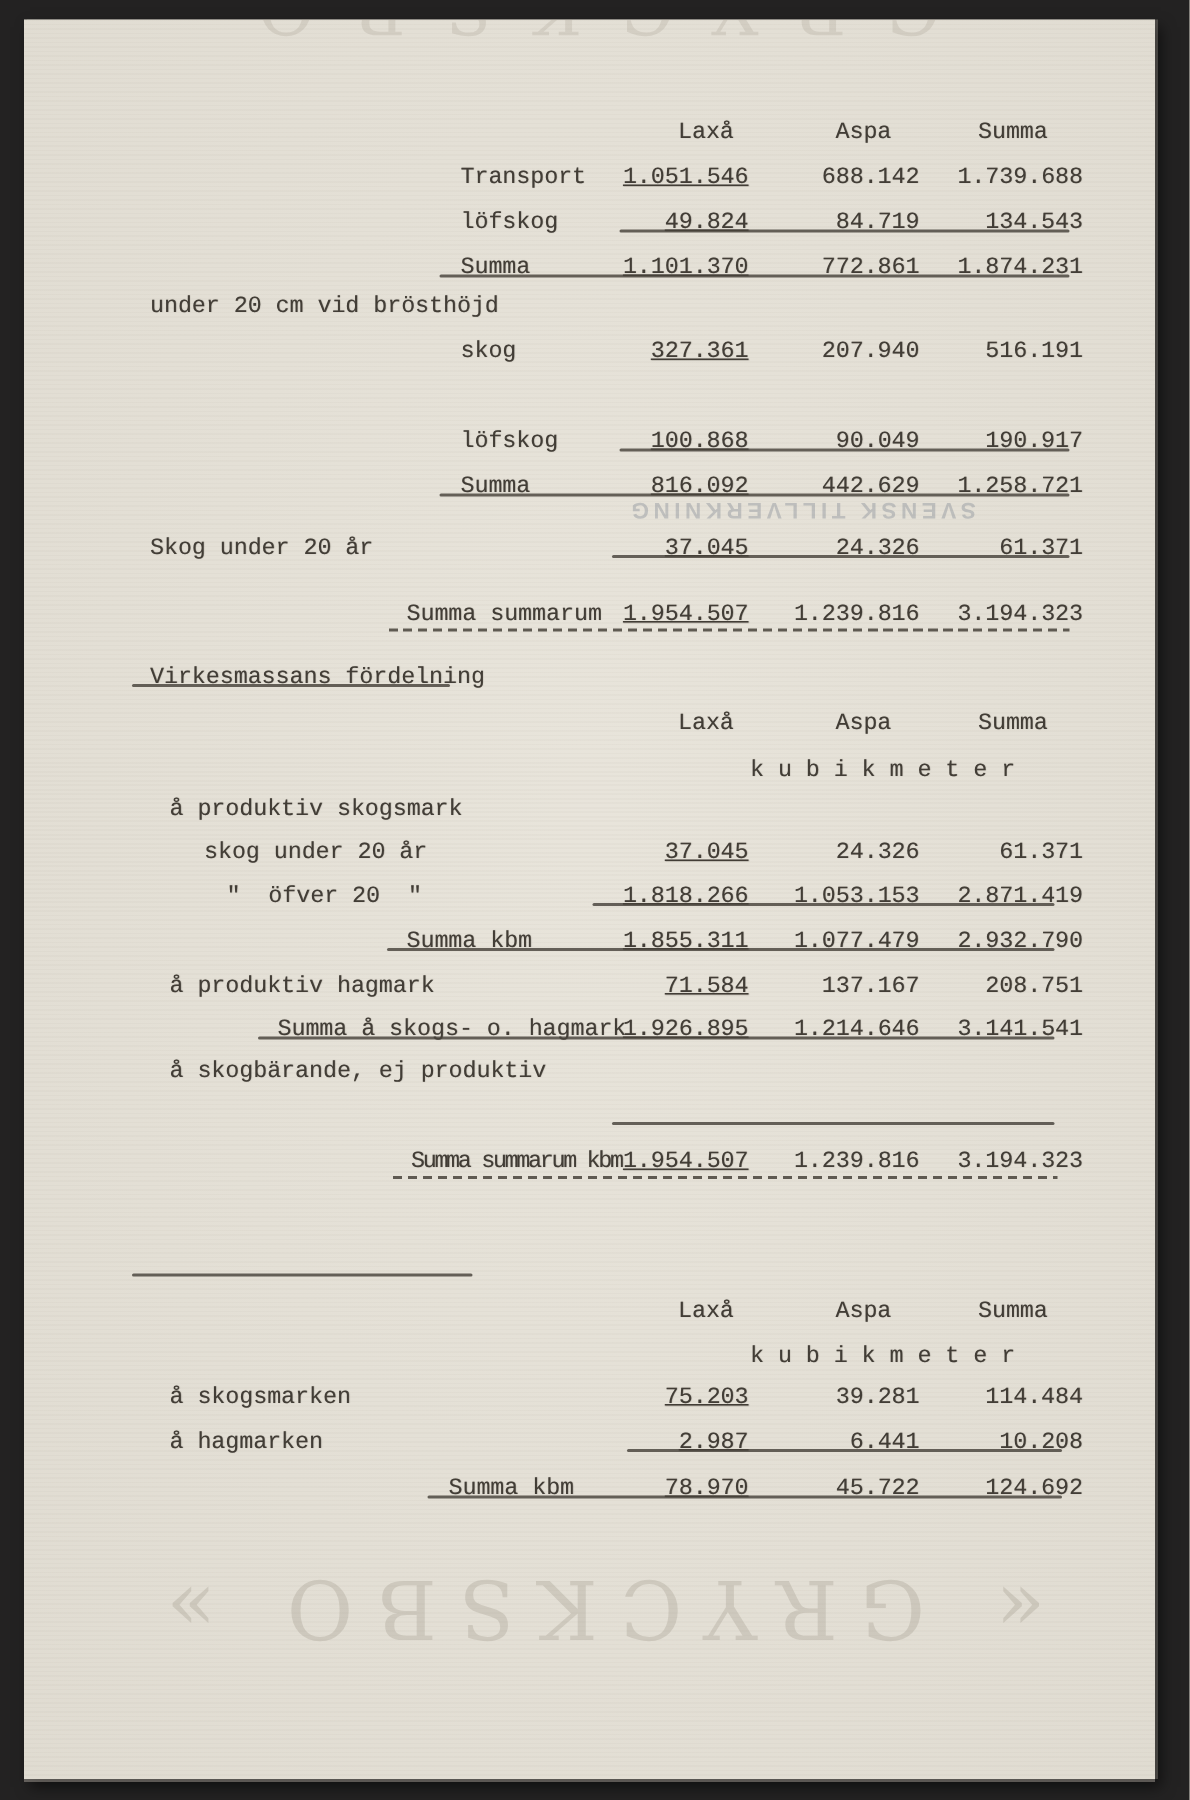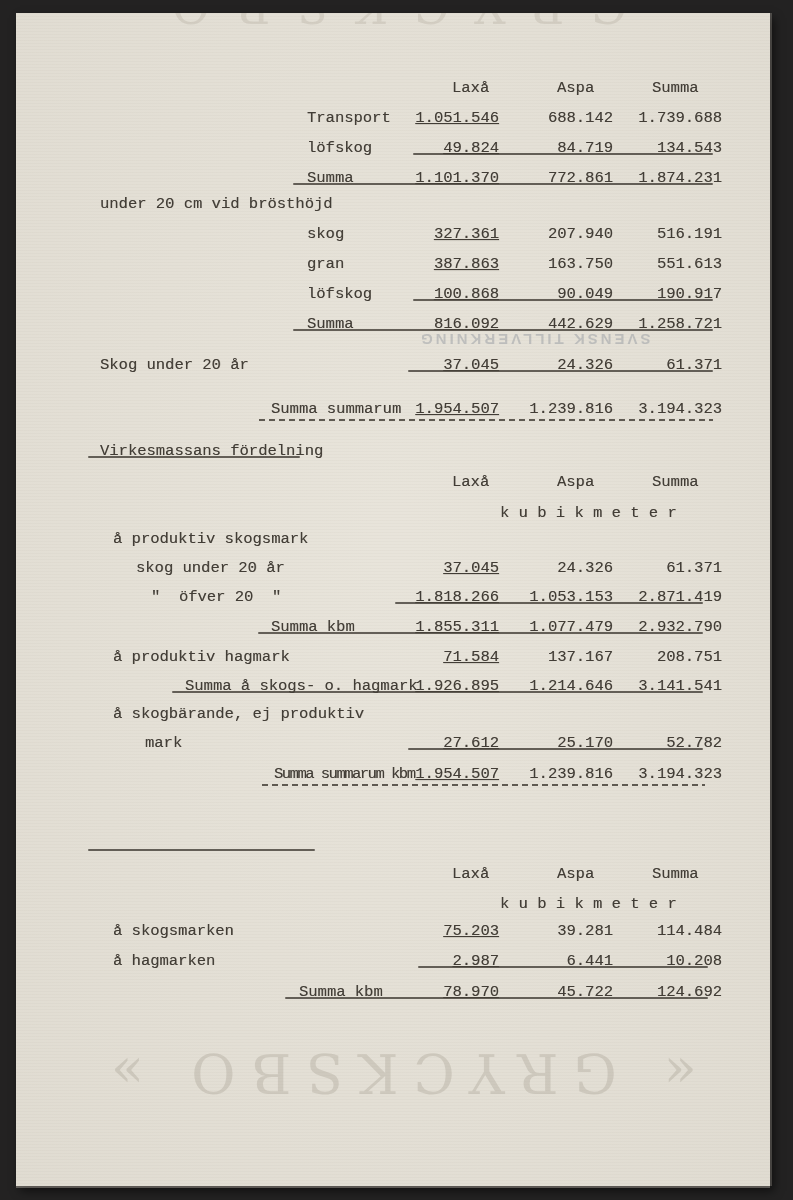--- a/index.html
+++ b/index.html
@@ -109,26 +109,20 @@
 
   <div class="row" style="top:183px">
     <span class="t" style="left:72px">under 20 cm vid brösthöjd</span>
   </div>
   <div class="row" style="top:213px">
     <span class="t" style="left:279px">skog</span>
     <span class="t num c1">327.361</span>
     <span class="t num c2">207.940</span>
     <span class="t num c3">516.191</span>
   </div>
-  <div class="row" style="top:243px">
-    <span class="t" style="left:279px">gran</span>
-    <span class="t num c1">387.863</span>
-    <span class="t num c2">163.750</span>
-    <span class="t num c3">551.613</span>
-  </div>
   <div class="row" style="top:273px">
     <span class="t" style="left:279px">löfskog</span>
     <span class="t num c1">100.868</span>
     <span class="t num c2">90.049</span>
     <span class="t num c3">190.917</span>
   </div>
   <div class="rule" style="left:397px;top:286px;width:300px"></div>
   <div class="row" style="top:303px">
     <span class="t" style="left:279px">Summa</span>
     <span class="t num c1">816.092</span>
@@ -199,26 +193,20 @@
   <div class="row" style="top:665px">
     <span class="t" style="left:157px">Summa å skogs- o. hagmark</span>
     <span class="t num c1">1.926.895</span>
     <span class="t num c2">1.214.646</span>
     <span class="t num c3">3.141.541</span>
   </div>
   <div class="rule" style="left:156px;top:678px;width:531px"></div>
   <div class="row" style="top:693px">
     <span class="t" style="left:85px">å skogbärande, ej produktiv</span>
   </div>
-  <div class="row" style="top:722px">
-    <span class="t" style="left:117px">mark</span>
-    <span class="t num c1">27.612</span>
-    <span class="t num c2">25.170</span>
-    <span class="t num c3">52.782</span>
-  </div>
   <div class="rule" style="left:392px;top:735px;width:295px"></div>
   <div class="row" style="top:753px">
     <span class="t squeeze" style="left:246px">Summa summarum kbm</span>
     <span class="t num c1">1.954.507</span>
     <span class="t num c2">1.239.816</span>
     <span class="t num c3">3.194.323</span>
   </div>
   <div class="dashed" style="left:246px;top:771px;width:443px"></div>
 
   <div class="rule" style="left:72px;top:836px;width:227px"></div>

